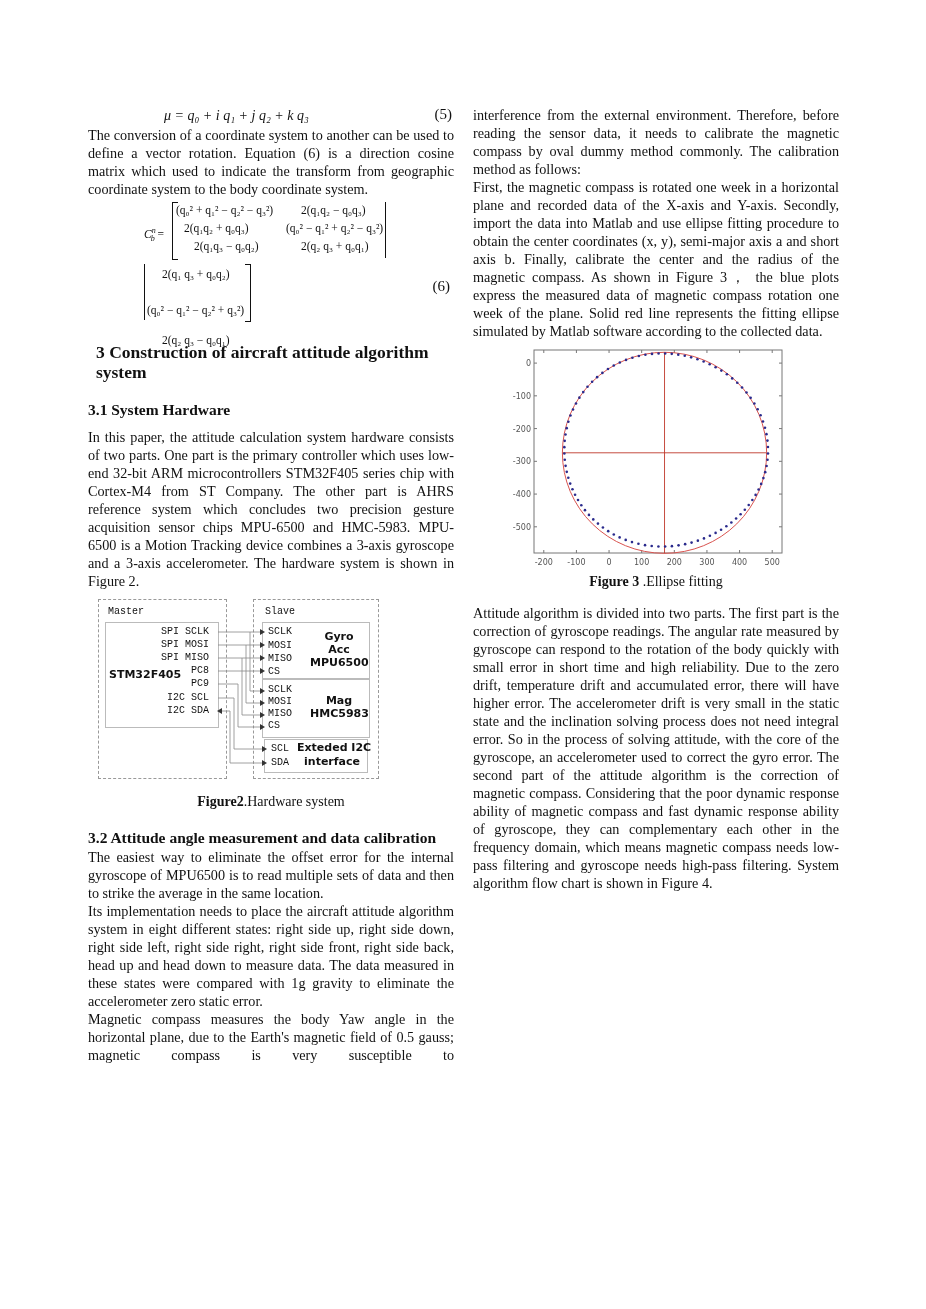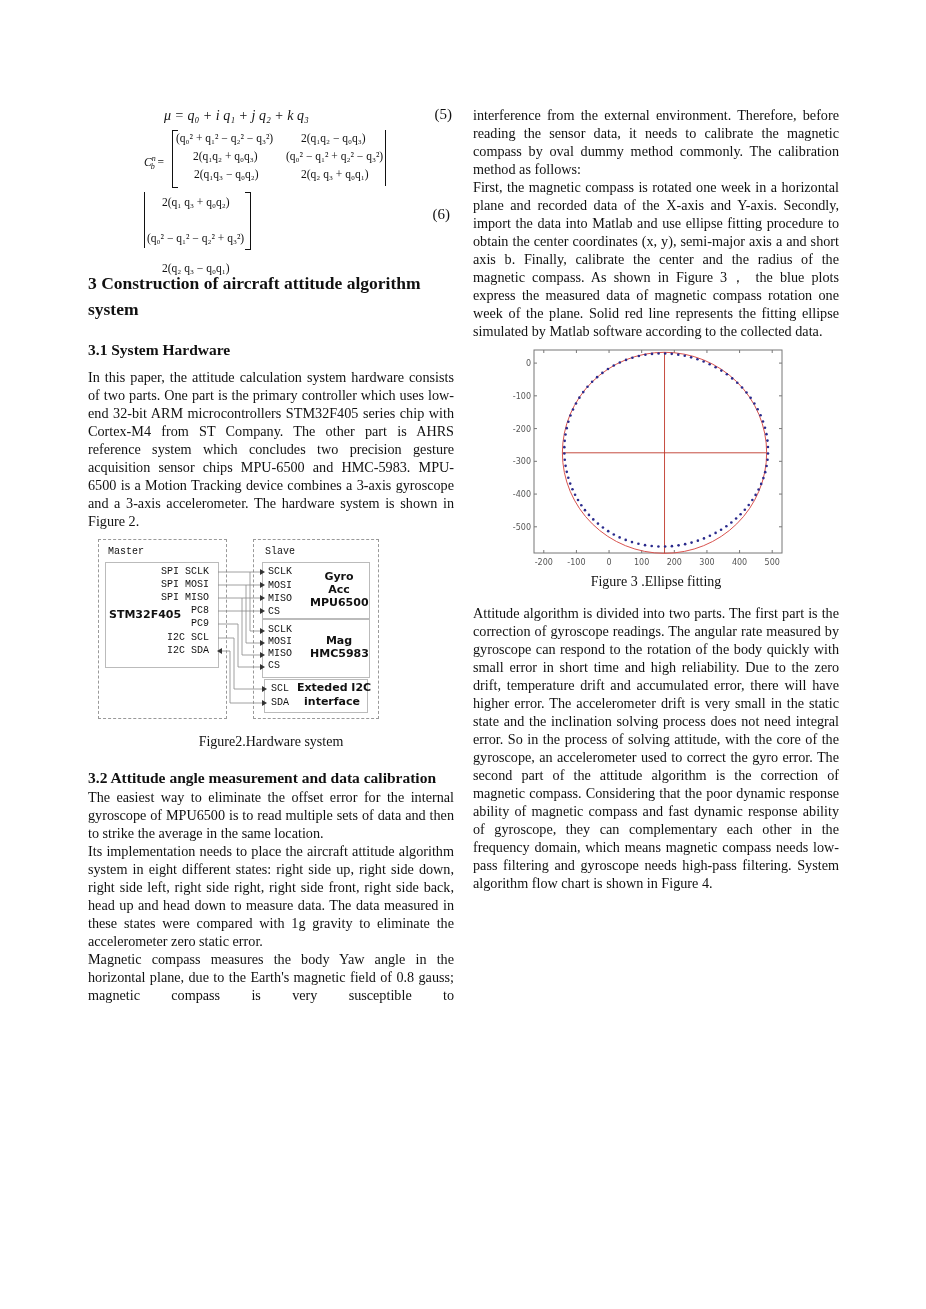--- a/index.html
+++ b/index.html
@@ -1,53 +1,54 @@
 <!DOCTYPE html>
 <html><head>
 <meta charset="utf-8">
 <style>
   html, body { margin:0; padding:0; background:#ffffff; }
   body { width:926px; height:1309px; position:relative; overflow:hidden;
          font-family:"Liberation Serif","DejaVu Serif",serif; color:#111; }
   .col { position:absolute; }
   .p { font-size:14.2px; line-height:18px; text-align:justify; margin:0; }
-  .h1 { font-weight:bold; font-size:17.5px; line-height:26px; margin:0; }
+  .h1 { font-weight:bold; font-size:17.5px; line-height:20px; margin:8px; }
   .h2 { font-weight:bold; font-size:15.5px; line-height:20px; margin:0; }
   .cap { font-size:14px; text-align:center; }
-  .cap b { font-weight:normal; }
+  .cap b { font-weight:bold; }
   .eqn { font-style:italic; font-size:14px;text-align:right; }
   .eqnum { position:absolute; font-size:15px; }
   .mono { font-family:"Liberation Mono","DejaVu Sans Mono",monospace; font-size:10px; }
   .sans { font-family:"DejaVu Sans","Liberation Sans",sans-serif; font-weight:bold; font-size:11px; }
   .matrix { position:absolute; font-family:Liberation Serif, serif; font-size:11.5px; }
   .abs { position:absolute; white-space:nowrap; }
 </style>
 </head>
 <body>
 
 <div class="col" style="left:88px; top:106px; width:366px;">
 
   <div style="position:relative; height:20px;">
     <span class="abs eqn" style="left:76px; top:2px;">μ = q₀ + i q₁ + j q₂ + k q₃</span>
     <span class="eqnum" style="right:2px; top:0px;">(5)</span>
   </div>
 
+  <p class="p" style="margin-top:0px;">The conversion of a coordinate system to another can be used to define a vector rotation. Equation (6) is a direction cosine matrix which used to indicate the transform from geographic coordinate system to the body coordinate system.</p>
 
   <div style="position:relative; height:132px;">
 
     <span class="matrix eqn" style="left:56px; top:28px;">
       <span>C</span><sup style="font-size:8px;">n</sup><sub style="font-size:8px; margin-left:-5px;">b</sub>
       <span style="font-style:normal;">=</span>
     </span>
 
     <div style="position:absolute; left:84px; top:4px; width:5px; height:56px; border:1px solid #111; border-right:none;"></div>
     <div style="position:absolute; left:297px; top:4px; width:0; height:56px; border-left:1px solid #111;"></div>
     <span class="matrix" style="left:88px; top:6px;">(q₀² + q₁² − q₂² − q₃²)</span>
     <span class="matrix" style="left:213px; top:6px;">2(q₁q₂ − q₀q₃)</span>
-    <span class="matrix" style="left:105px; top:24px;">2(q₁q₂ + q₀q₃)</span>
+    <span class="matrix" style="left:96px; top:24px;">2(q₁q₂ + q₀q₃)</span>
     <span class="matrix" style="left:198px; top:24px;">(q₀² − q₁² + q₂² − q₃²)</span>
     <span class="matrix" style="left:106px; top:42px;">2(q₁q₃ − q₀q₂)</span>
     <span class="matrix" style="left:213px; top:42px;">2(q₂ q₃ + q₀q₁)</span>
 
     <div style="position:absolute; left:56px; top:66px; width:0; height:56px; border-left:1px solid #111;"></div>
     <div style="position:absolute; left:157px; top:66px; width:5px; height:56px; border:1px solid #111; border-left:none;"></div>
     <span class="matrix" style="left:74px; top:70px;">2(q₁ q₃ + q₀q₂)</span>
     <span class="matrix" style="left:74px; top:88px;margin-top:48px;">2(q₂ q₃ − q₀q₁)</span>
     <span class="matrix" style="left:59px; top:106px;">(q₀² − q₁² − q₂² + q₃²)</span>
     <span class="eqnum" style="right:4px; top:80px;">(6)</span>
@@ -131,21 +132,21 @@
     </svg>
   </div>
 
   <div class="cap" style="margin-top:10px;">
     <b>Figure2</b><span>.Hardware system</span>
   </div>
 
   <h3 class="h2" style="margin-top:18px;">3.2 Attitude angle measurement and data calibration</h3>
   <p class="p">The easiest way to eliminate the offset error for the internal gyroscope of MPU6500 is to read multiple sets of data and then to strike the average in the same location.</p>
   <p class="p">Its implementation needs to place the aircraft attitude algorithm system in eight different states: right side up, right side down, right side left, right side right, right side front, right side back, head up and head down to measure data. The data measured in these states were compared with 1g gravity to eliminate the accelerometer zero static error.</p>
-  <p class="p" style="text-align-last:justify;">Magnetic compass measures the body Yaw angle in the horizontal plane, due to the Earth's magnetic field of 0.8 gauss; magnetic compass is very susceptible to</p>
+  <p class="p" style="text-align-last:justify;">Magnetic compass measures the body Yaw angle in the horizontal plane, due to the Earth's magnetic field of 0.5 gauss; magnetic compass is very susceptible to</p>
 </div>
 
 <div class="col" style="left:473px; top:106px; width:366px;">
   <p class="p">interference from the external environment. Therefore, before reading the sensor data, it needs to calibrate the magnetic compass by oval dummy method commonly. The calibration method as follows:</p>
   <p class="p">First, the magnetic compass is rotated one week in a horizontal plane and recorded data of the X-axis and Y-axis. Secondly, import the data into Matlab and use ellipse fitting procedure to obtain the center coordinates (x, y), semi-major axis a and short axis b. Finally, calibrate the center and the radius of the magnetic compass. As shown in Figure 3， the blue plots express the measured data of magnetic compass rotation one week of the plane. Solid red line represents the fitting ellipse simulated by Matlab software according to the collected data.</p>
 
   <div style="position:relative; height:222px; margin-top:8px;">
     <svg id="fig3" width="310" height="222" style="position:absolute; left:30px; top:0;">
         <rect x="31" y="2" width="248" height="203" fill="#fff" stroke="#777" stroke-width="1"></rect>
         <line x1="40.78947368421053" y1="205" x2="40.78947368421053" y2="202" stroke="#777"></line>

